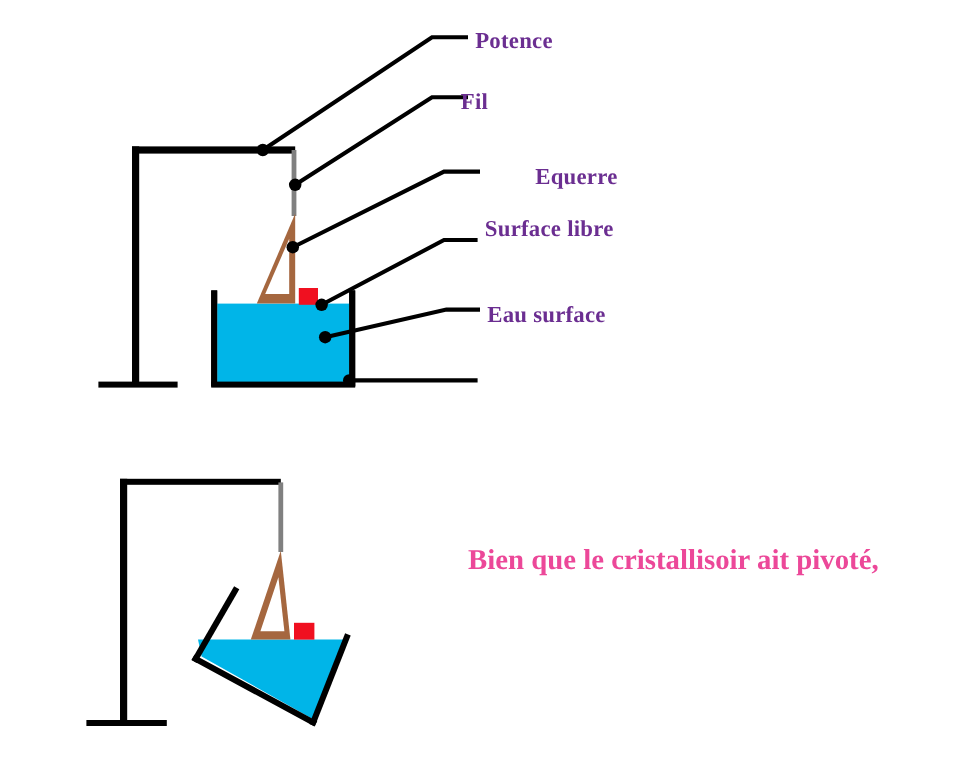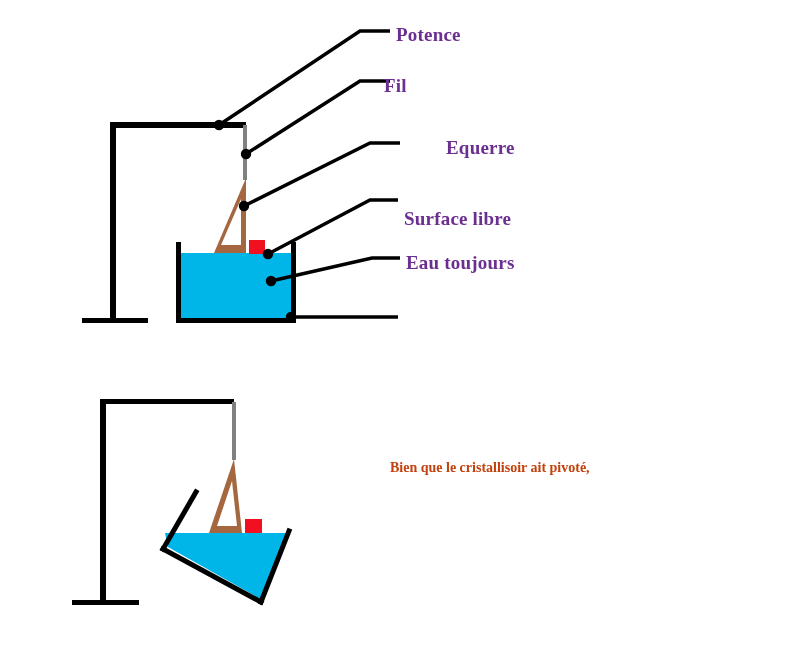--- a/index.html
+++ b/index.html
@@ -35,22 +35,22 @@
     font-weight: bold;
     font-size: 19px;
     color: #6b2e91;
     white-space: nowrap;
     letter-spacing: 0.2px;
   }
   .caption {
     position: absolute;
     font-family: "Liberation Serif", "DejaVu Serif", serif;
     font-weight: bold;
-    font-size: 14px;
-    color: #c2410c;
+    font-size: 24px;
+    color: #ec4899;
     line-height: 25px;
     white-space: nowrap;
   }
   .caption div { white-space: nowrap; }
 </style>
 </head>
 <body>
 
 <div id="stage">
 
@@ -134,20 +134,20 @@
       <path d="M196,492 L163,549"></path>
       <path d="M163,549 L261,602"></path>
       <path d="M261,602 L289,531"></path>
     </g>
 
   </svg>
 
   <div class="lbl" style="left:396px; top:24px;">Potence</div>
   <div class="lbl" style="left:384px; top:75px;">Fil</div>
   <div class="lbl" style="left:406px; top:137px;margin-left:40px;">Equerre</div>
-  <div class="lbl" style="left:404px; top:208px;">Surface libre</div>
-  <div class="lbl" style="left:406px; top:252px;">Eau toujours</div>
+  <div class="lbl" style="left:404px; top:181px;">Surface libre</div>
+  <div class="lbl" style="left:406px; top:252px;">Eau surface</div>
 
   <div class="caption" style="left:390px; top:455px;">
     <div>Bien que le cristallisoir ait pivoté,</div>
   </div>
 
 </div>
 
 </body></html>

